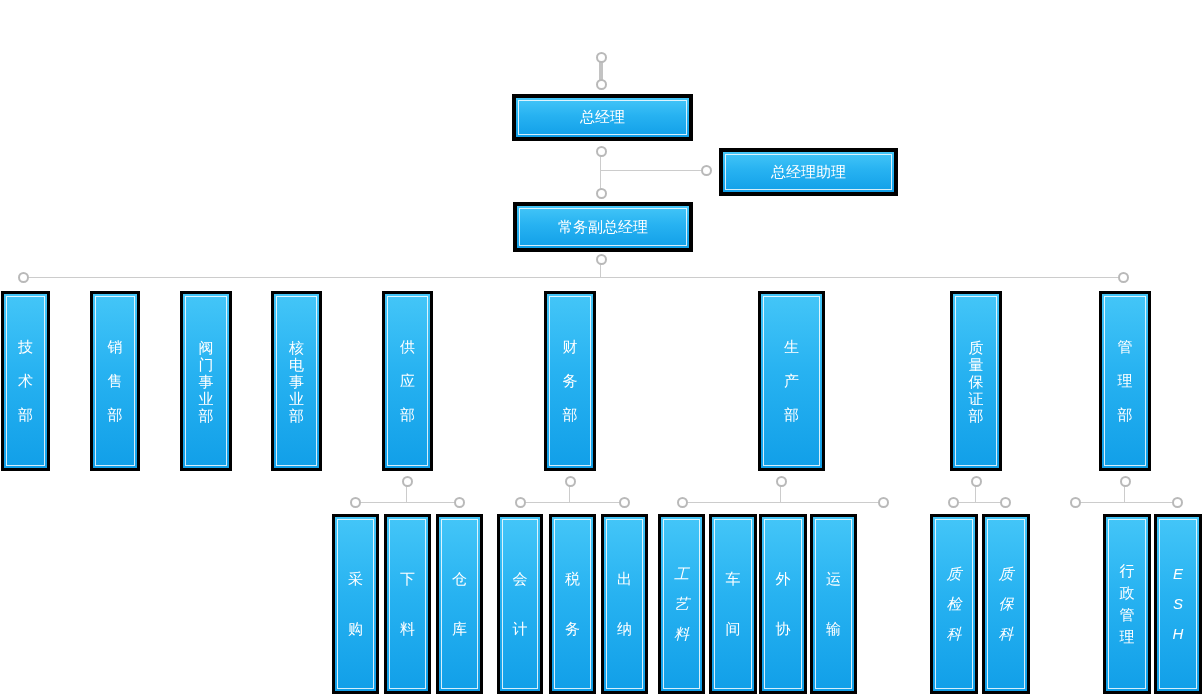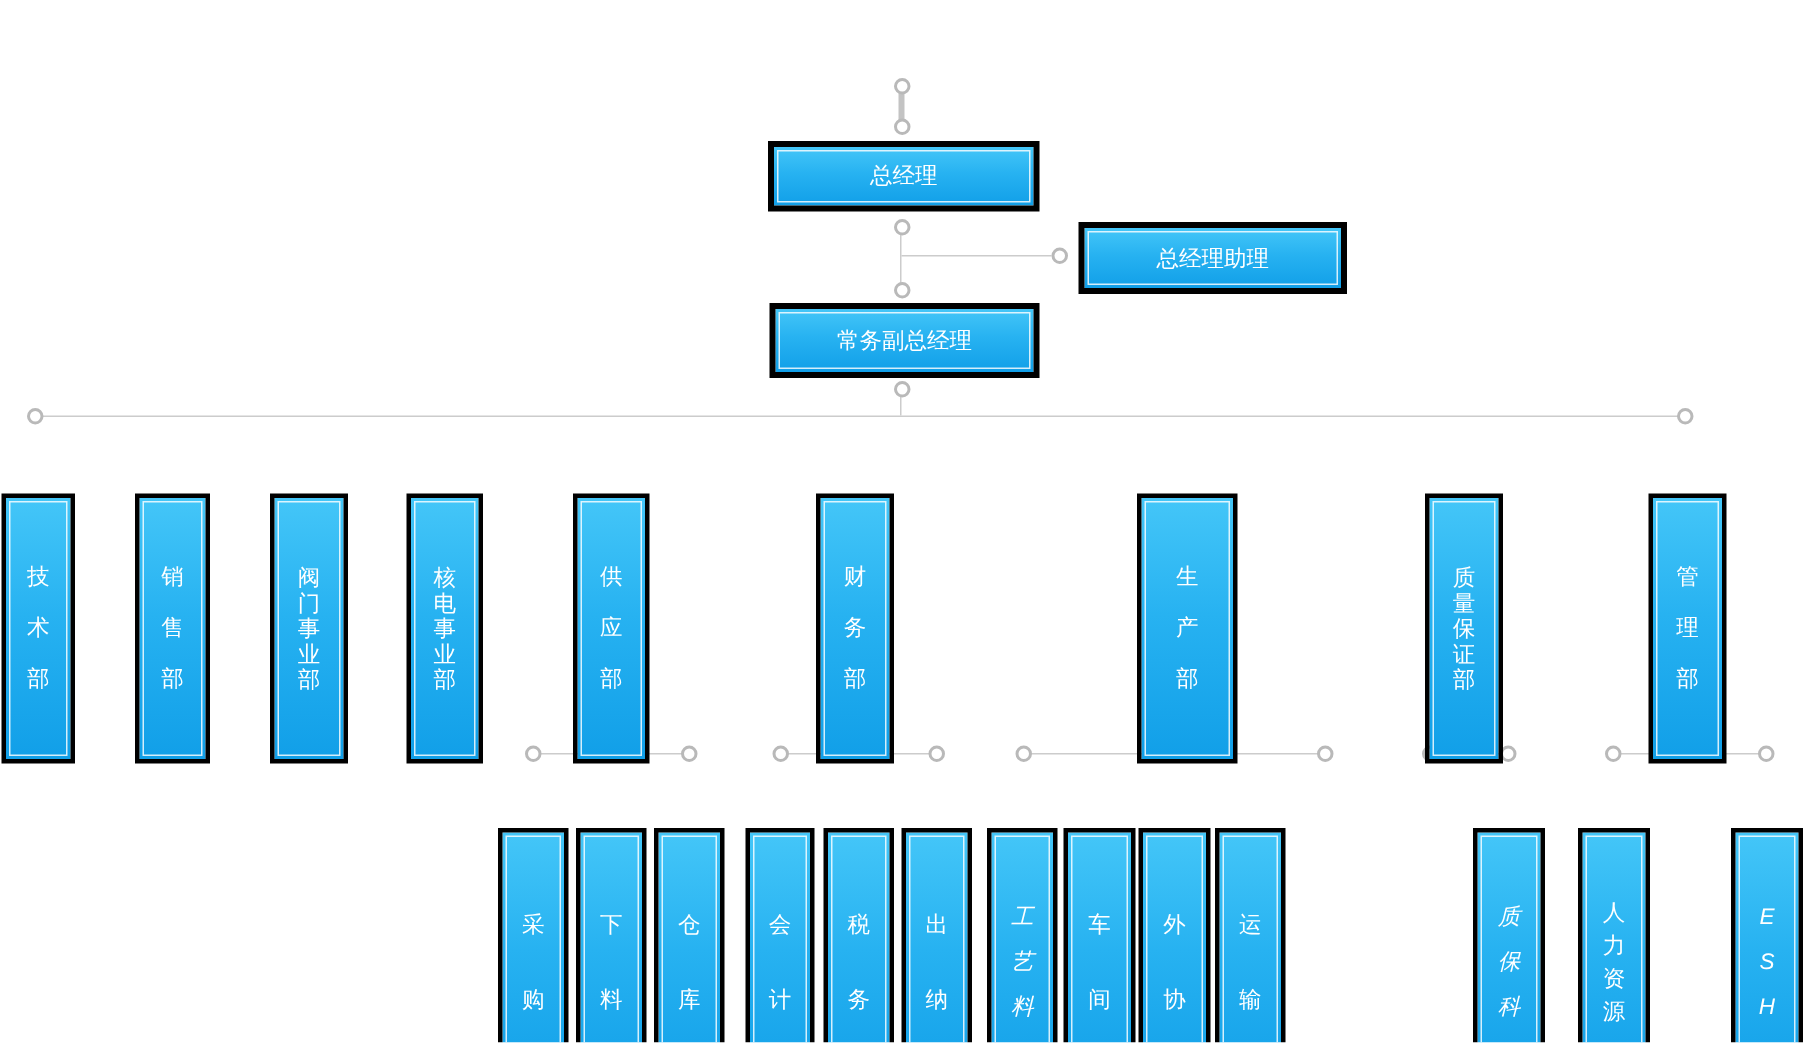--- a/index.html
+++ b/index.html
@@ -23,21 +23,21 @@
     justify-content: center;
     font-size: 15px;
   }
   .box::before {
     content: "";
     position: absolute;
     inset: 2px;
     border: 1px solid rgba(255,255,255,0.82);
     pointer-events: none;
   }
-  .vbox { border-width: 3px; margin-top: 38px; }
+  .vbox { border-width: 3px; }
   
   .vtext {
     width: 16px;
     text-align: center;
     word-break: break-all;
     white-space: normal;
   }
   .lh34 { line-height: 34px; }  
   .lh17 { line-height: 17px; }  
   .lh50 { line-height: 50px; }  
@@ -170,24 +170,27 @@
   <div class="box vbox" style="left:709px;top:514px;width:48px;height:180px">
     <span class="vtext lh50">车间</span>
   </div>
   <div class="box vbox" style="left:759px;top:514px;width:48px;height:180px">
     <span class="vtext lh50">外协</span>
   </div>
   <div class="box vbox" style="left:810px;top:514px;width:47px;height:180px">
     <span class="vtext lh50">运输</span>
   </div>
 
+  <div class="box vbox" style="left:930px;top:514px;width:48px;height:180px">
+    <span class="vtext lh30">质检科</span>
+  </div>
   <div class="box vbox" style="left:982px;top:514px;width:48px;height:180px">
     <span class="vtext lh30">质保科</span>
   </div>
 
-  <div class="box vbox" style="left:1052px;top:514px;width:48px;height:180px">
-    <span class="vtext lh22">人力资源</span>
+  <div class="box vbox" style="left:1103px;top:514px;width:48px;height:180px">
+    <span class="vtext lh22">行政管理</span>
   </div>
   <div class="box vbox" style="left:1154px;top:514px;width:48px;height:180px">
     <span class="vtext lh30">ESH</span>
   </div>
 
 </div>
 
 </body></html>

